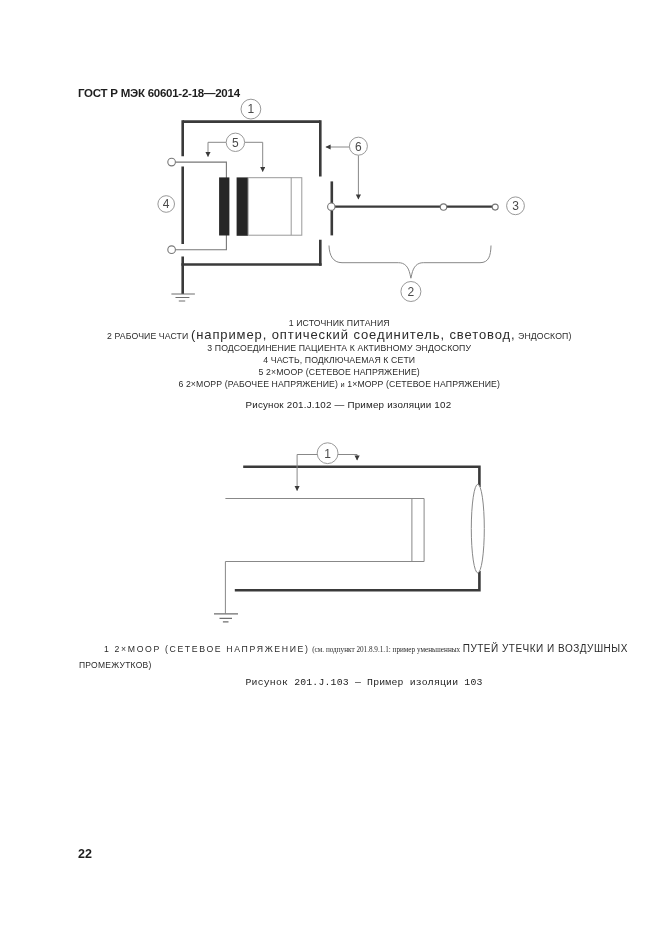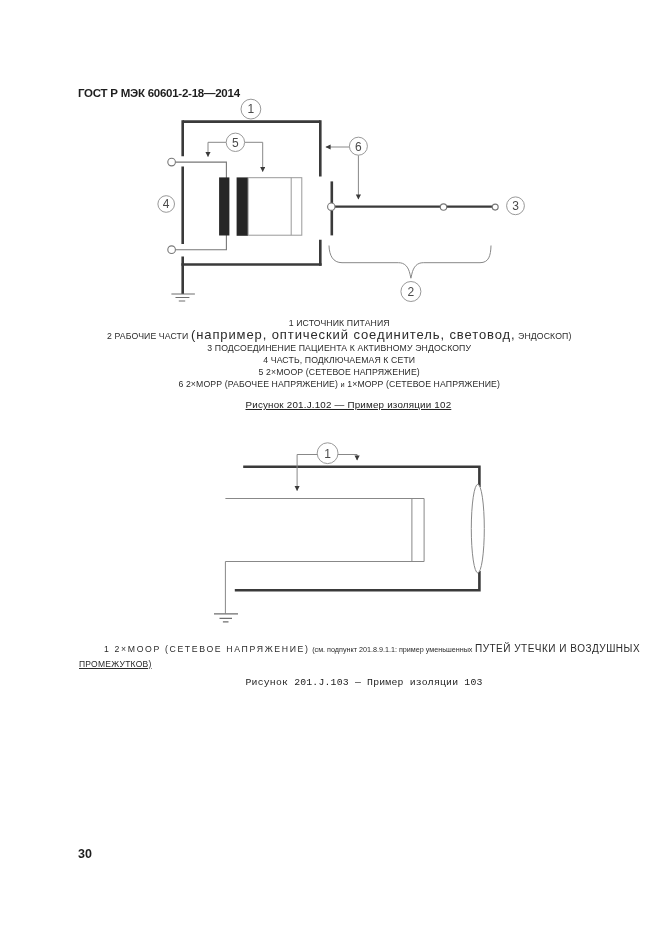--- a/index.html
+++ b/index.html
@@ -2,26 +2,26 @@
 <html><head>
 <meta charset="utf-8">
 <style>
   html,body{margin:0;padding:0;background:#fff;}
   body{width:661px;height:935px;position:relative;font-family:"Liberation Sans",sans-serif;will-change:transform;}
   .abs{position:absolute;}
   #hdr{left:78px;top:66px;font-size:11.5px;font-weight:bold;color:#1d1d1d;letter-spacing:-0.25px;margin-top:21px;}
   #legend{left:107px;top:317px;font-size:8.7px;color:#2a2a2a;line-height:12px;white-space:nowrap;letter-spacing:0.12px;text-align:center;}
   #legend .sm{font-size:13px;letter-spacing:0.9px;}
   #legend .smi{font-size:7.4px;letter-spacing:0px;}
-  #cap1{left:245.5px;top:399px;font-size:9.8px;color:#222;letter-spacing:0.2px;white-space:nowrap;text-decoration:underline;}
+  #cap1{left:245.5px;top:399px;font-size:9.8px;color:#222;letter-spacing:0.2px;white-space:nowrap;}
   #note{left:79px;top:640.5px;font-size:8.7px;color:#2a2a2a;line-height:15px;letter-spacing:0.12px;white-space:nowrap;}
   #note .wide{letter-spacing:1.65px;}
-  #note .sm{font-size:7.2px;letter-spacing:0px;}
+  #note .sm{font-size:7.2px;letter-spacing:0px;font-family:Liberation Serif, serif;}
   #note .segc{font-size:10px;letter-spacing:0.5px;text-align:center;}
-  #note .segd{font-size:8.5px;letter-spacing:0.25px;text-decoration:underline;}
+  #note .segd{font-size:8.5px;letter-spacing:0.25px;}
   #cap2{left:245.5px;top:677px;font-size:9.8px;color:#222;letter-spacing:0.2px;white-space:nowrap;font-family:Liberation Mono, monospace;}
   #pg{left:78px;top:847px;font-size:12.5px;font-weight:bold;color:#1d1d1d;}
   svg{position:absolute;left:0;top:0;}
   svg text{font-family:"Liberation Sans",sans-serif;}
 </style>
 </head>
 <body>
 <div class="abs" id="hdr">ГОСТ Р МЭК 60601-2-18—2014</div>
 
 <svg width="661" height="935" viewBox="0 0 661 935">
@@ -121,13 +121,13 @@
 5 2×МООР (СЕТЕВОЕ НАПРЯЖЕНИЕ)<br>
 6 2×МОРР (РАБОЧЕЕ НАПРЯЖЕНИЕ) <span class="smi">и</span> 1×МОРР (СЕТЕВОЕ НАПРЯЖЕНИЕ)
 </div>
 
 <div class="abs" id="cap1">Рисунок 201.J.102 — Пример изоляции 102</div>
 
 <div class="abs" id="note"><span style="margin-left:25px"></span><span class="wide">1 2×МООР (СЕТЕВОЕ НАПРЯЖЕНИЕ)</span> <span class="sm">(см. подпункт 201.8.9.1.1: пример уменьшенных</span> <span class="segc">ПУТЕЙ УТЕЧКИ И ВОЗДУШНЫХ</span><br><span class="segd">ПРОМЕЖУТКОВ)</span></div>
 
 <div class="abs" id="cap2">Рисунок 201.J.103 — Пример изоляции 103</div>
 
-<div class="abs" id="pg">30</div>
+<div class="abs" id="pg">22</div>
 
 </body></html>

